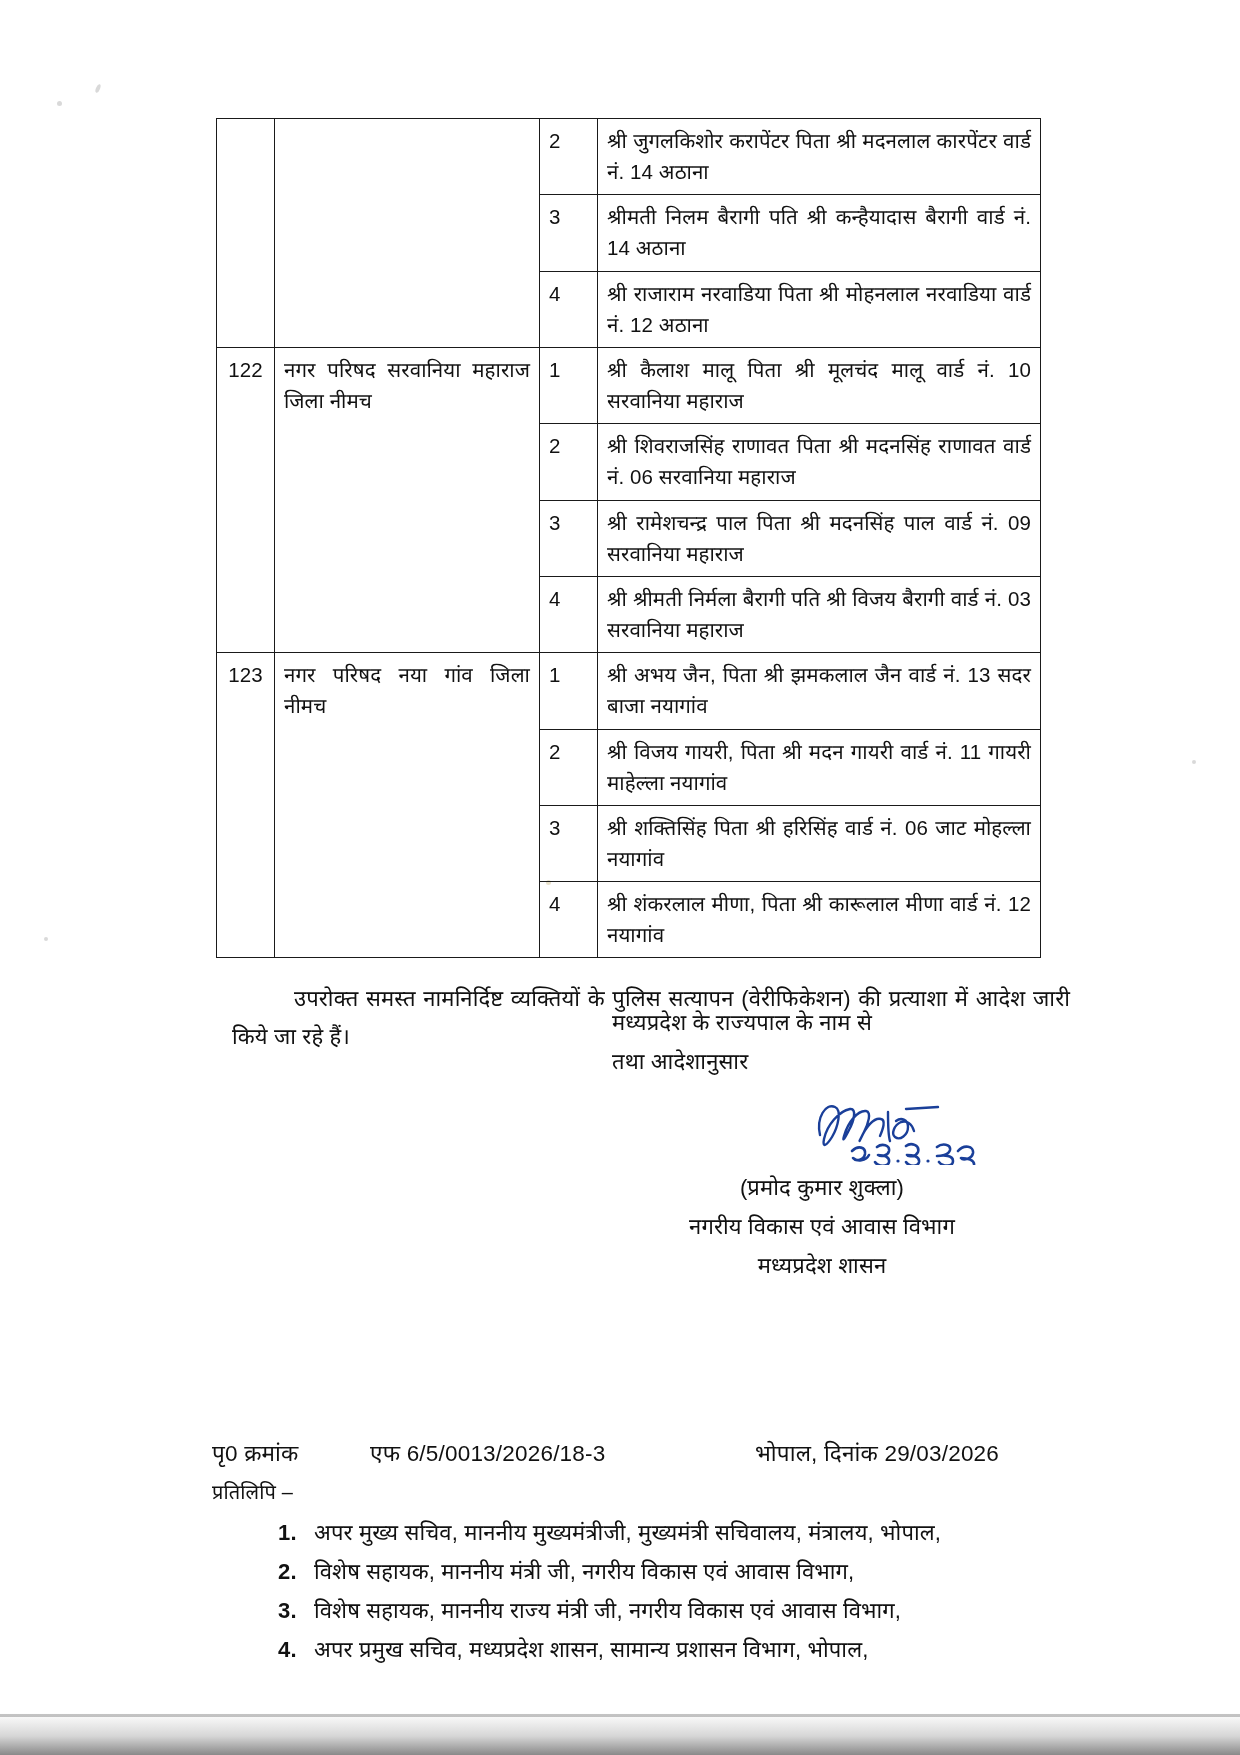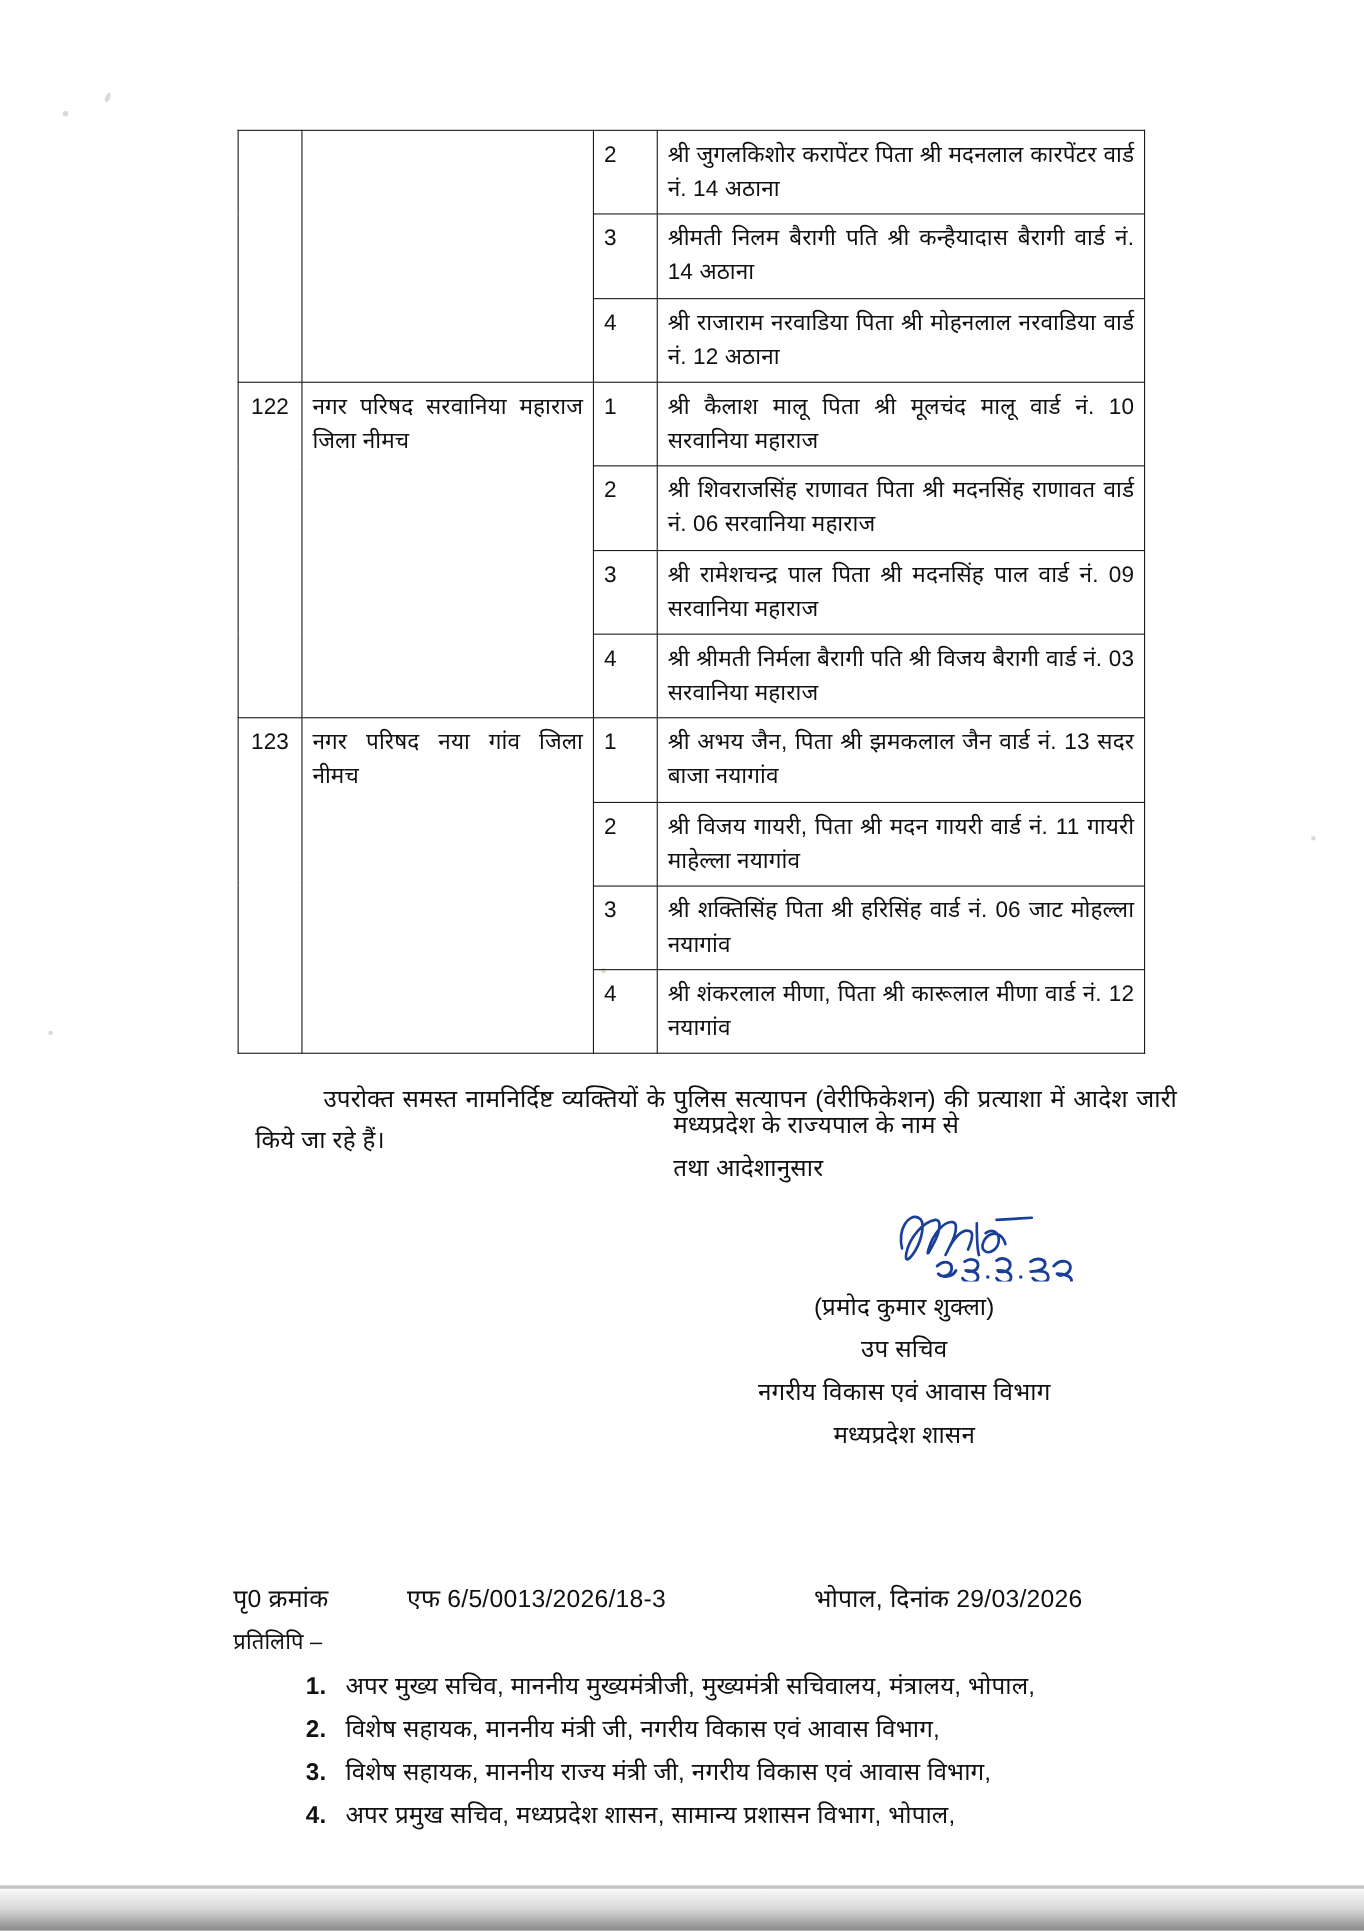--- a/index.html
+++ b/index.html
@@ -109,21 +109,21 @@
   .ref-row {
     position: absolute;
     left: 212px;
     top: 1437px;
     width: 840px;
     font-size: 22.5px;
     letter-spacing: .2px;
   }
   .ref-label  { position: absolute; left: 0;    top: 0; }
   .ref-number { position: absolute; left: 158px; top: 0; }
-  .ref-place  { position: absolute; left: 528px; top: 0; }
+  .ref-place  { position: absolute; left: 543px; top: 0; }
 
   .copy-label {
     position: absolute;
     left: 212px;
     top: 1478px;
     font-size: 20px;
     letter-spacing: .2px;
   }
 
   .copy-list {
@@ -267,21 +267,20 @@
       <circle cx="90" cy="66" r="1.6" fill="#1a3f99" stroke="none"></circle>
       <path d="M98,51 C103,47 112,50 110,57 C108,62 100,62 99,60 C104,60 112,61 111,67 C110,72 101,72 98,67"></path>
       <circle cx="120" cy="66" r="1.6" fill="#1a3f99" stroke="none"></circle>
       <path d="M129,52 C134,48 143,49 142,55 C141,60 132,61 129,61 C136,60 145,60 145,66 C145,72 135,72 131,67"></path>
       <path d="M150,56 C156,49 166,51 165,58 C164,64 155,66 153,63 C159,63 167,65 166,70"></path>
     </g>
   </svg>
 
   <div class="signer">
     <span class="ln">(प्रमोद कुमार शुक्ला)</span>
-    <span class="ln">उप सचिव</span>
     <span class="ln">नगरीय विकास एवं आवास विभाग</span>
     <span class="ln">मध्यप्रदेश शासन</span>
   </div>
 
   <div class="ref-row">
     <span class="ref-label">पृ0 क्रमांक</span>
     <span class="ref-number">एफ 6/5/0013/2026/18-3</span>
     <span class="ref-place">भोपाल, दिनांक 29/03/2026</span>
   </div>
 

